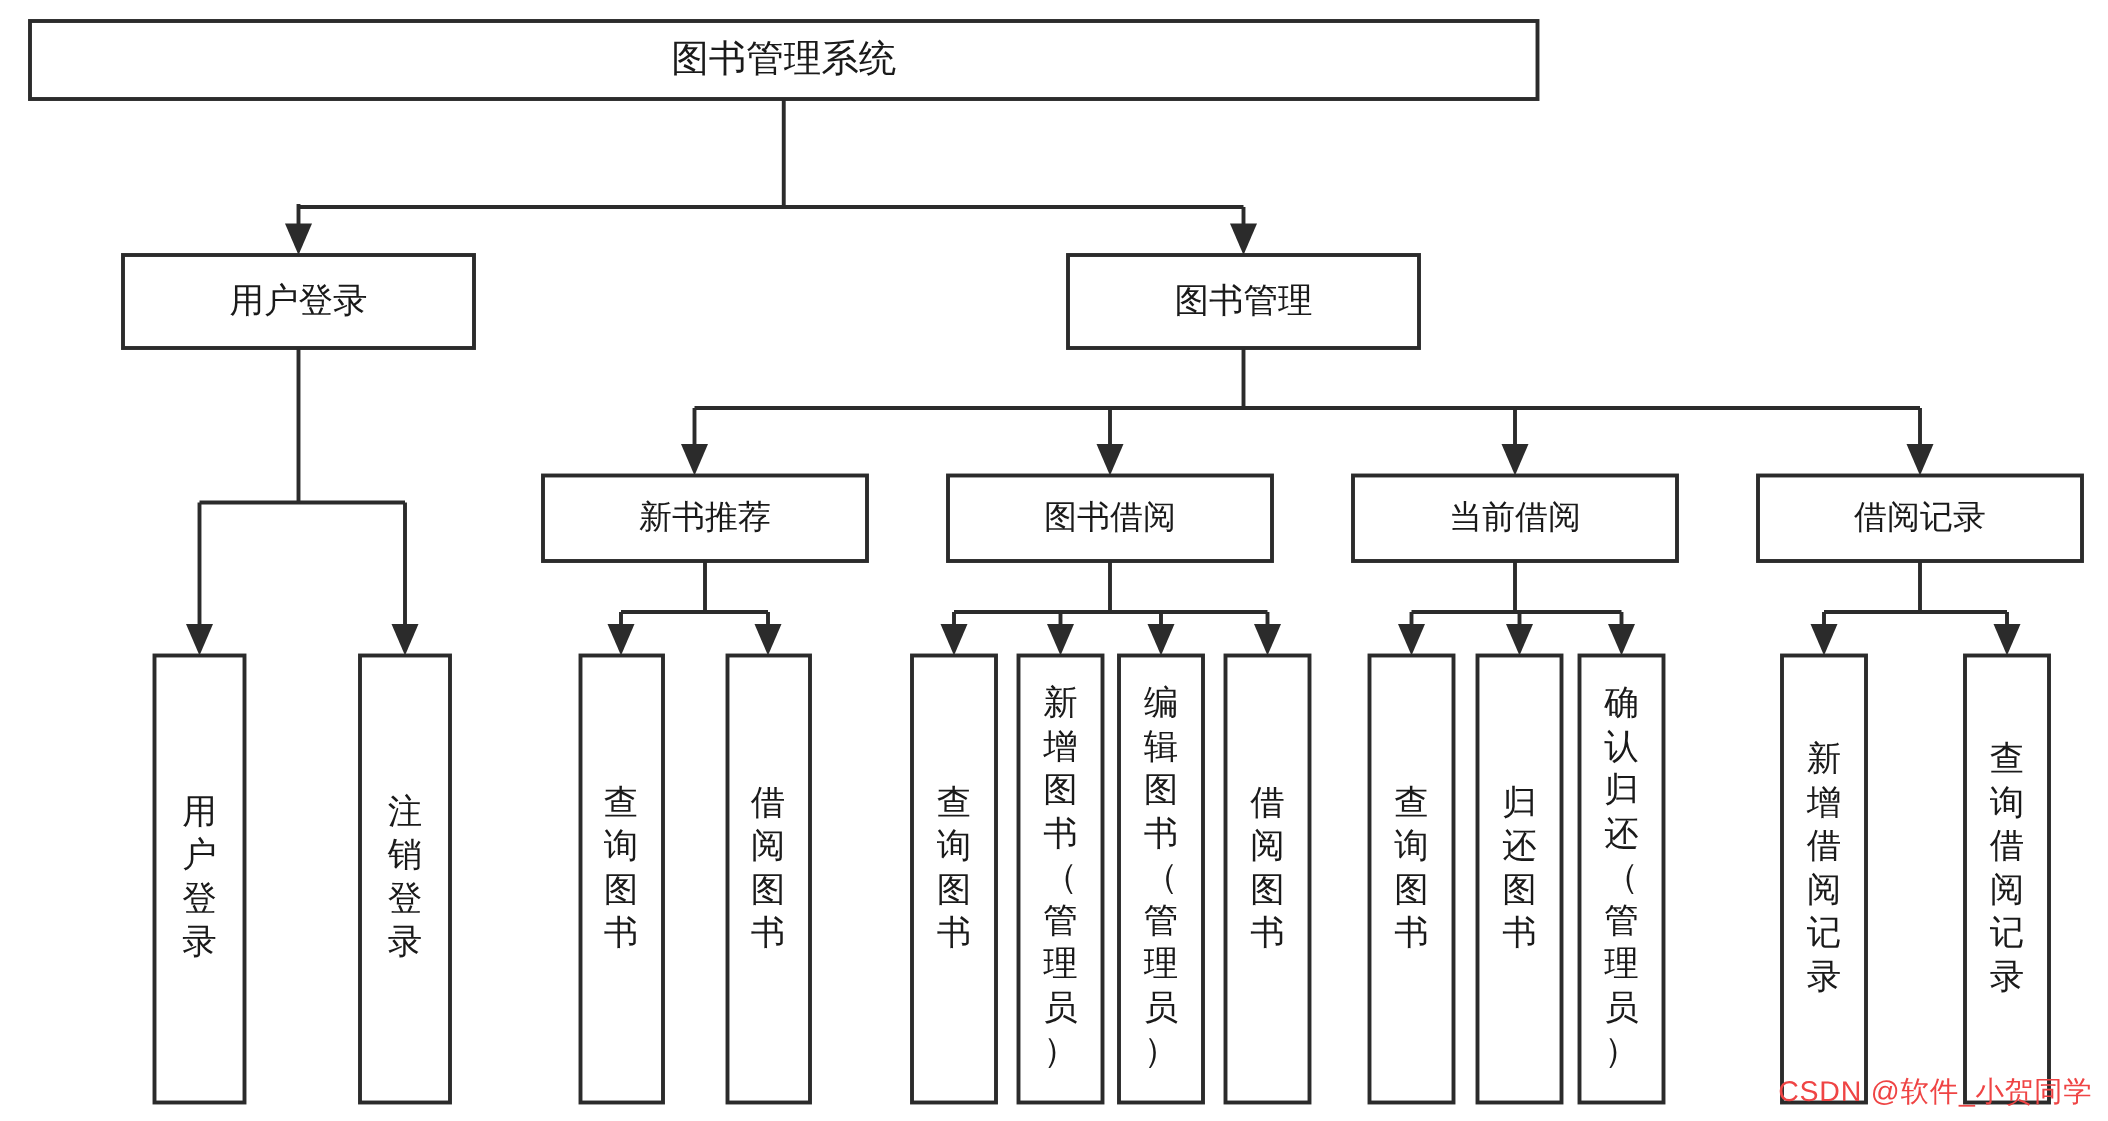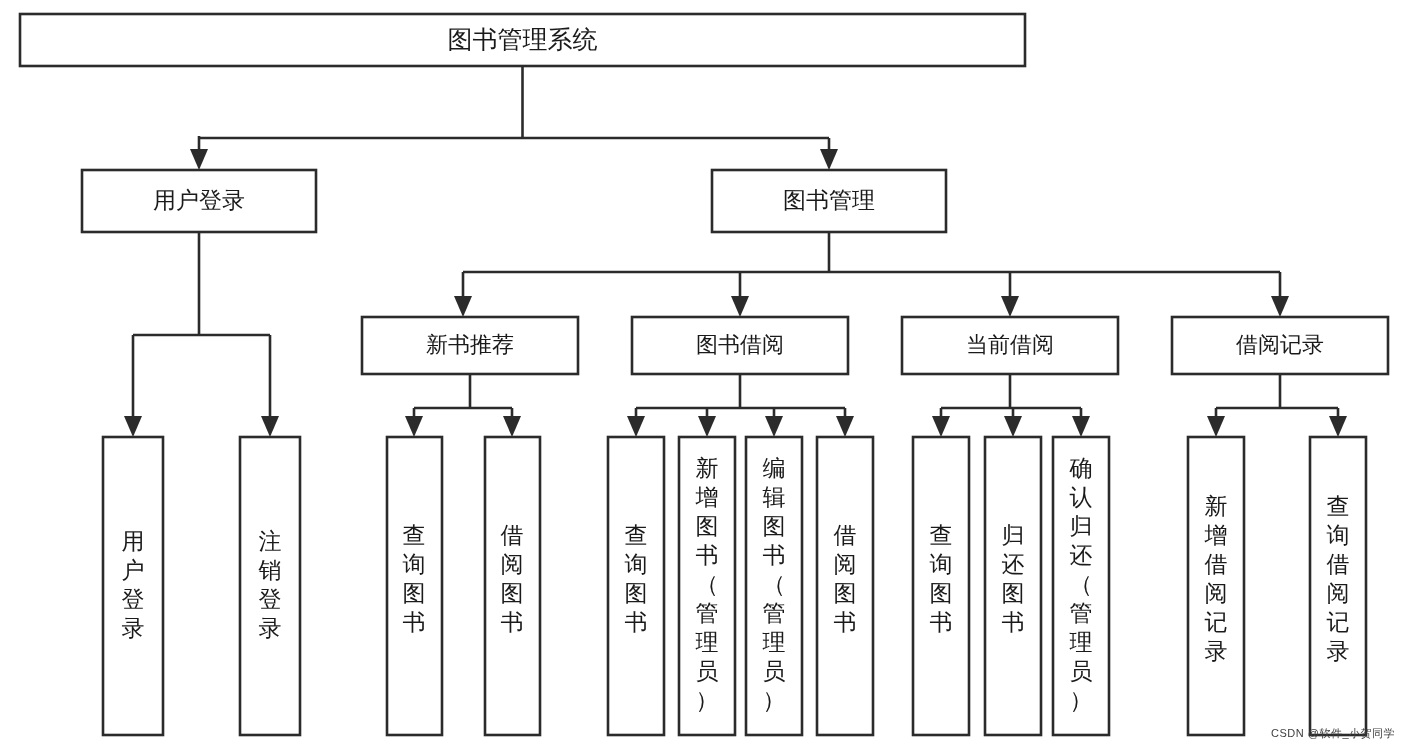--- a/index.html
+++ b/index.html
@@ -56,22 +56,22 @@
   }
   .arrow-head {
     fill: #2b2b2b;
     stroke: none;
   }
   .watermark {
     position: absolute;
     right: 10px;
     bottom: 6px;
     font-family: "Liberation Sans", "DejaVu Sans", sans-serif;
-    font-size: 11px;
-    color: #404040;
+    font-size: 19px;
+    color: #ef4444;
     white-space: nowrap;
     letter-spacing: 0.5px;
     user-select: none;
   }
 </style>
 </head>
 <body>
 
 <div id="diagram-root">
 

